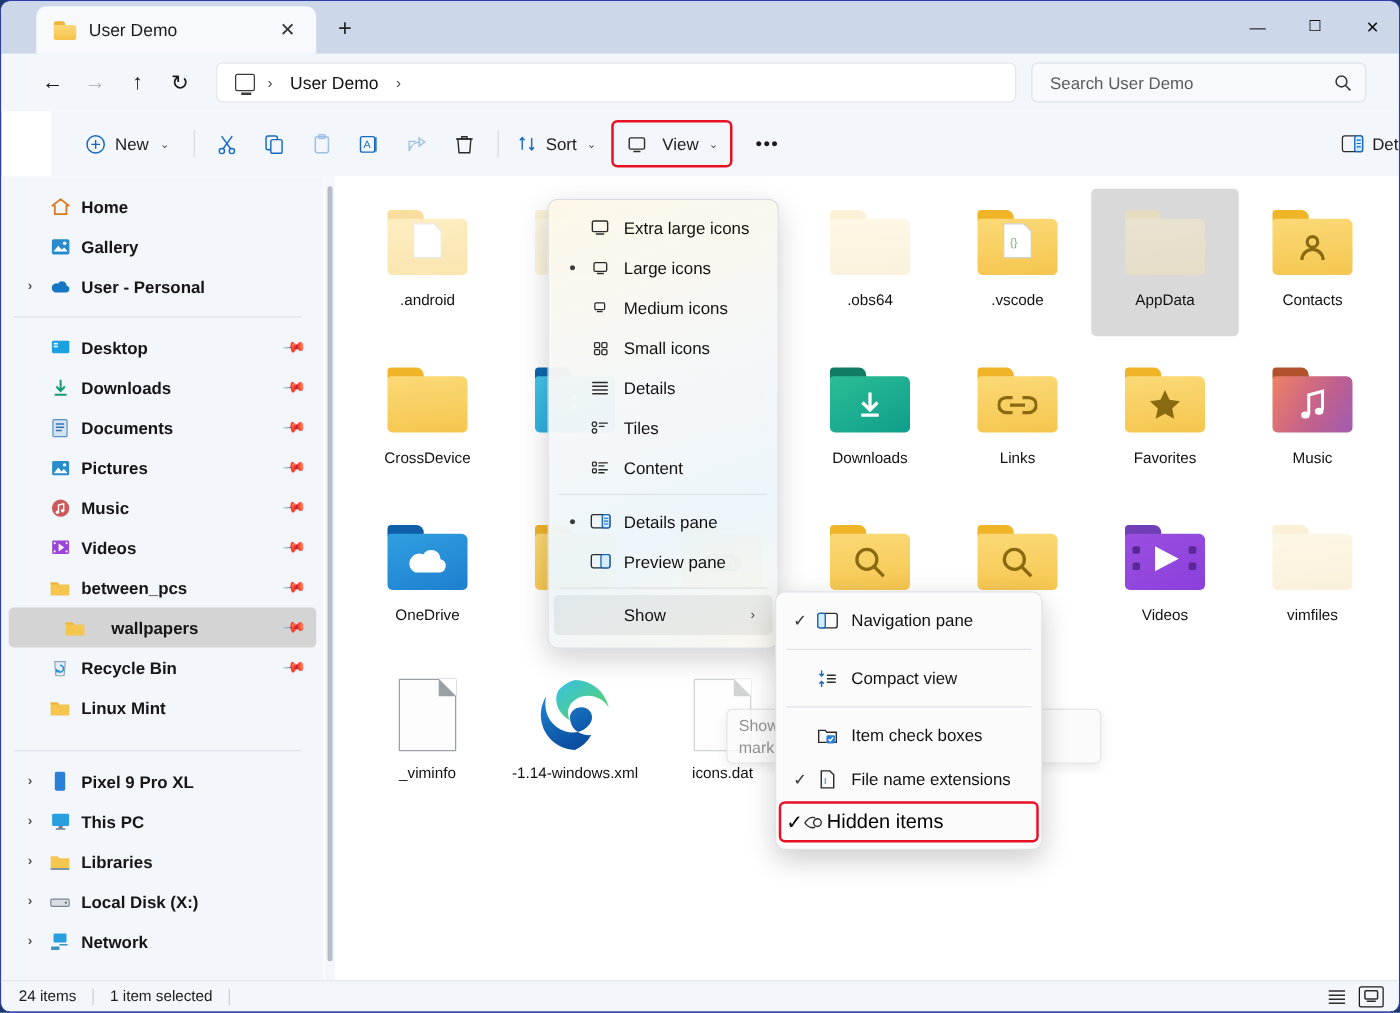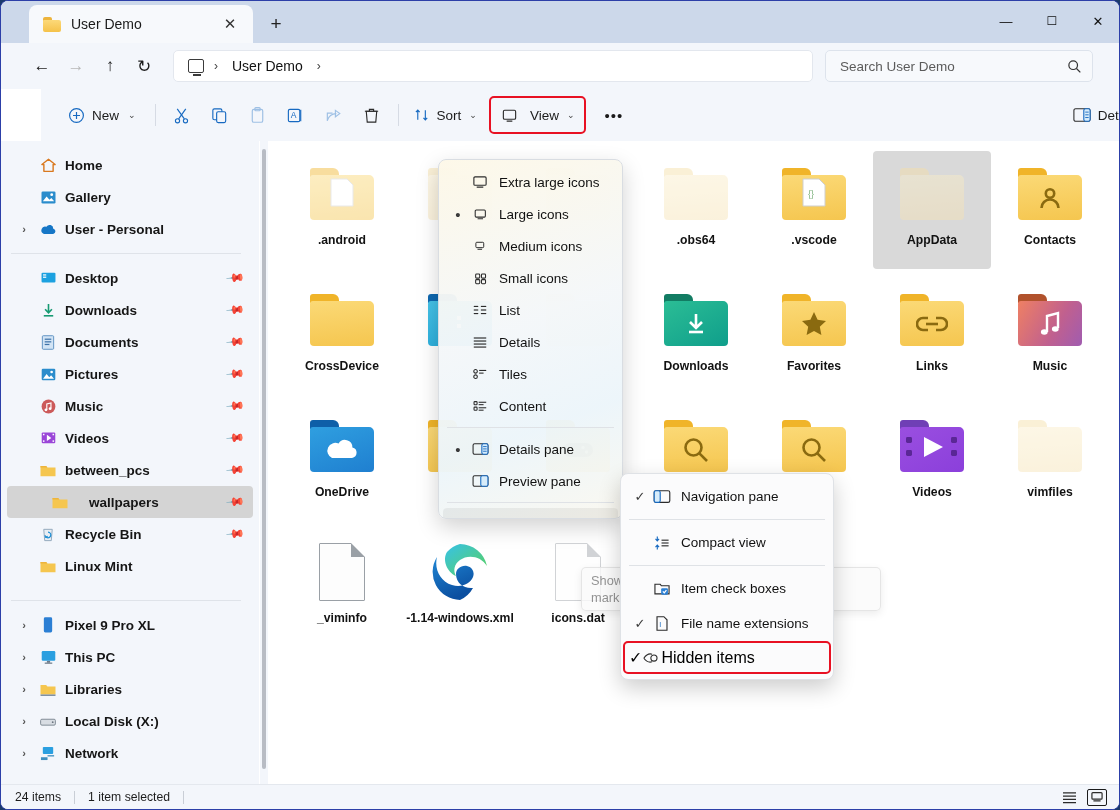--- a/index.html
+++ b/index.html
@@ -131,21 +131,21 @@
   .grid { display: flex; flex-wrap: wrap; }
   .tile {
     width: 118px; height: 118px; margin: 0 0 8px 0;
     display: flex; flex-direction: column; align-items: center; justify-content: flex-start;
     padding-top: 10px; border-radius: 4px;
   }
   .tile.sel { background: #d9d9d9; }
   .tile .glyphwrap { width: 72px; height: 66px; display: flex; align-items: center; justify-content: center; }
   .tile .nm {
     margin-top: 6px; font-size: 12.2px; color: #121212; text-align: right;
-    line-height: 15px; max-width: 108px; word-break: break-word; font-weight: bold;
+    line-height: 15px; max-width: 108px; word-break: break-word;
   }
   .tile.hidden-item .glyphwrap { opacity: .45; }
 
   
   .folder { width: 64px; height: 52px; position: relative; }
   .folder .tabtop {
     position: absolute; left: 0; top: 0; width: 29px; height: 9px;
     border-radius: 3px 6px 0 0;
   }
   .folder .body {
@@ -718,44 +718,44 @@
         </div>
         <div class="nm">Downloads</div>
       </div>
 
       <div class="tile">
         <div class="glyphwrap">
           <div class="folder f-yellow">
               <div class="tabtop"></div>
               <div class="body"></div>
             <div class="em">
-              <svg width="28" height="27" viewBox="0 0 28 27">
-                  <path d="M14 2 L17.6 9.8 L26 10.9 L19.8 16.7 L21.4 25 L14 20.9 L6.6 25 L8.2 16.7 L2 10.9 L10.4 9.8 Z" fill="#8a6a10"></path>
-                </svg>
-            </div>
-          </div>
-        </div>
-        <div class="nm">Favorites</div>
-      </div>
-
-      <div class="tile">
-        <div class="glyphwrap">
-          <div class="folder f-yellow">
-              <div class="tabtop"></div>
-              <div class="body"></div>
-            <div class="em">
               <svg width="32" height="18" viewBox="0 0 32 18">
                   <path d="M12 3 H7 a6 6 0 0 0 0 12 h5" fill="none" stroke="#8a6a10" stroke-width="2.6"></path>
                   <path d="M20 3 h5 a6 6 0 0 1 0 12 h-5" fill="none" stroke="#8a6a10" stroke-width="2.6"></path>
                   <line x1="10" y1="9" x2="22" y2="9" stroke="#8a6a10" stroke-width="2.6"></line>
                 </svg>
             </div>
           </div>
         </div>
         <div class="nm">Links</div>
+      </div>
+
+      <div class="tile">
+        <div class="glyphwrap">
+          <div class="folder f-yellow">
+              <div class="tabtop"></div>
+              <div class="body"></div>
+            <div class="em">
+              <svg width="28" height="27" viewBox="0 0 28 27">
+                  <path d="M14 2 L17.6 9.8 L26 10.9 L19.8 16.7 L21.4 25 L14 20.9 L6.6 25 L8.2 16.7 L2 10.9 L10.4 9.8 Z" fill="#8a6a10"></path>
+                </svg>
+            </div>
+          </div>
+        </div>
+        <div class="nm">Favorites</div>
       </div>
 
       <div class="tile">
         <div class="glyphwrap">
           <div class="folder f-music">
               <div class="tabtop"></div>
               <div class="body"></div>
             <div class="em">
               <svg width="24" height="28" viewBox="0 0 24 28">
                   <path d="M9 22 V6 l11-3 v15" fill="none" stroke="#fff" stroke-width="2.4"></path>
@@ -951,34 +951,20 @@
         <svg width="15" height="15" viewBox="0 0 17 17">
             <rect x="3" y="3.5" width="4.6" height="4.6" rx="1" fill="none" stroke="#2b2b2b" stroke-width="1.2"></rect>
             <rect x="9.6" y="3.5" width="4.6" height="4.6" rx="1" fill="none" stroke="#2b2b2b" stroke-width="1.2"></rect>
             <rect x="3" y="9.8" width="4.6" height="4.6" rx="1" fill="none" stroke="#2b2b2b" stroke-width="1.2"></rect>
             <rect x="9.6" y="9.8" width="4.6" height="4.6" rx="1" fill="none" stroke="#2b2b2b" stroke-width="1.2"></rect>
           </svg>
       </span>
       <span class="mlbl">Small icons</span>
     </div>
 
-    <div class="mi">
-      <span class="bullet"></span>
-      <span class="mico">
-        <svg width="16" height="14" viewBox="0 0 18 15">
-            <line x1="2" y1="3.5" x2="7" y2="3.5" stroke="#2b2b2b" stroke-width="1.3"></line>
-            <line x1="2" y1="7.5" x2="7" y2="7.5" stroke="#2b2b2b" stroke-width="1.3"></line>
-            <line x1="2" y1="11.5" x2="7" y2="11.5" stroke="#2b2b2b" stroke-width="1.3"></line>
-            <line x1="10" y1="3.5" x2="16" y2="3.5" stroke="#2b2b2b" stroke-width="1.3"></line>
-            <line x1="10" y1="7.5" x2="16" y2="7.5" stroke="#2b2b2b" stroke-width="1.3"></line>
-            <line x1="10" y1="11.5" x2="16" y2="11.5" stroke="#2b2b2b" stroke-width="1.3"></line>
-          </svg>
-      </span>
-      <span class="mlbl">List</span>
-    </div>
 
     <div class="mi">
       <span class="bullet"></span>
       <span class="mico">
         <svg width="16" height="14" viewBox="0 0 18 15">
             <line x1="2" y1="3" x2="16" y2="3" stroke="#2b2b2b" stroke-width="1.3"></line>
             <line x1="2" y1="6.4" x2="16" y2="6.4" stroke="#2b2b2b" stroke-width="1.3"></line>
             <line x1="2" y1="9.8" x2="16" y2="9.8" stroke="#2b2b2b" stroke-width="1.3"></line>
             <line x1="2" y1="13.2" x2="16" y2="13.2" stroke="#2b2b2b" stroke-width="1.3"></line>
           </svg>

